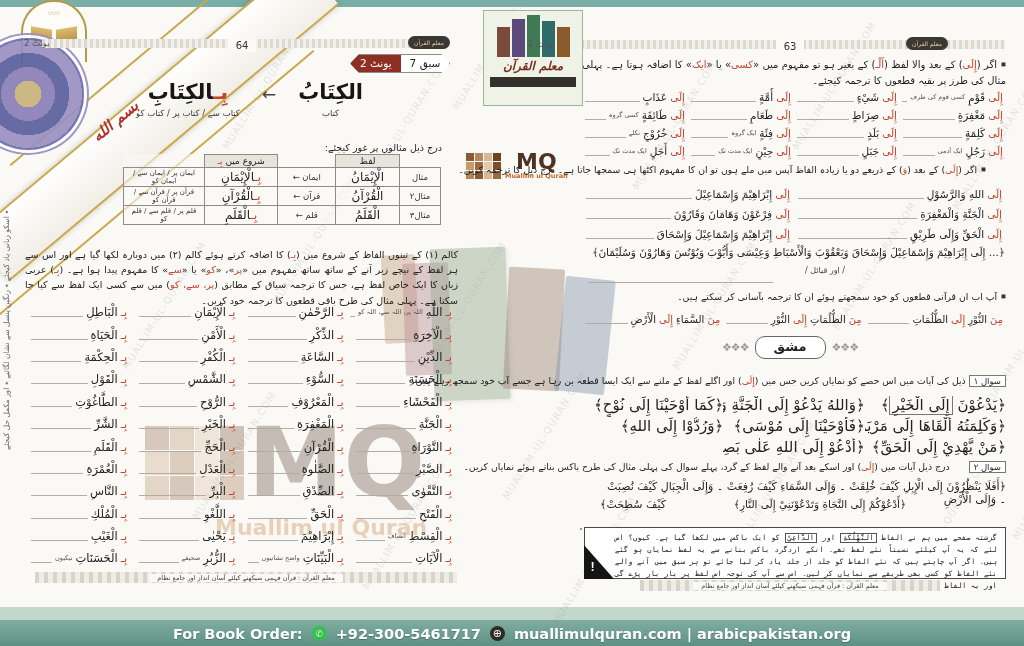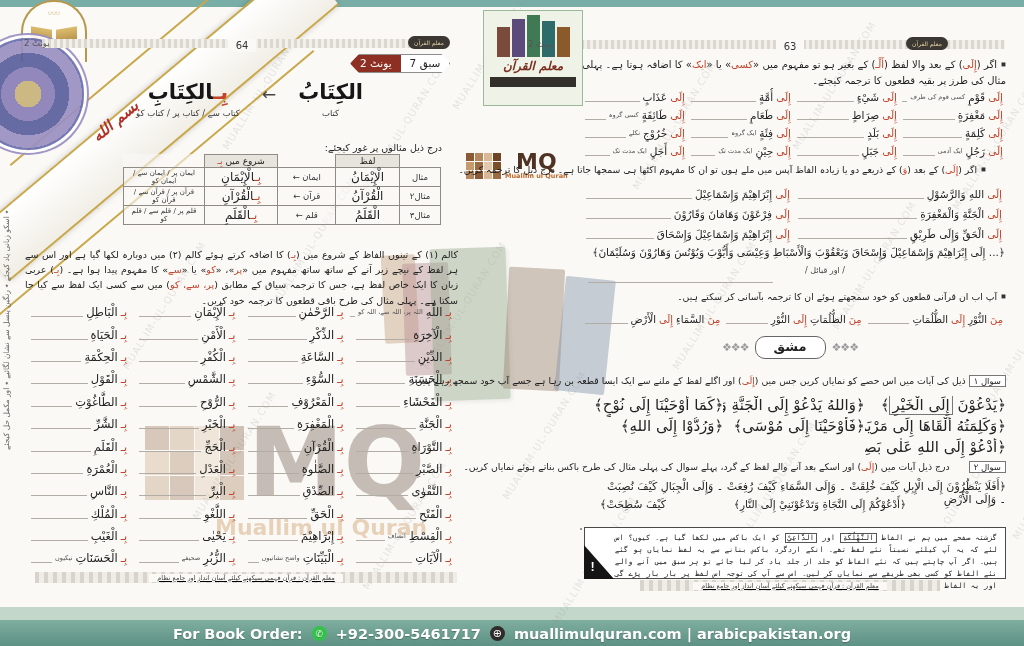--- a/index.html
+++ b/index.html
@@ -74,21 +74,21 @@
   
   #notebox{border:1.2px solid #4a4a4a;background:#fff;z-index:5;font-family:Liberation Mono, monospace;}
   #notebox .txt{direction:rtl;font-size:7.3px;line-height:1.65;color:#222;text-align:justify;
                 padding:4px 8px 4px 30px;}
   #notebox .wordbox{border:1px solid #555;padding:0 2px;}
   #notetri{left:-1px;bottom:-1px;width:0;height:0;border-bottom:34px solid #151515;
            border-right:30px solid transparent;z-index:6;}
   #notetri span{position:absolute;left:5px;top:16px;color:#fff;font-size:12px;font-weight:bold;}
   
   .orn{height:11px;background:repeating-linear-gradient(90deg,#d8d4cc 0 4px,#efede8 4px 9px);
-       display:flex;align-items:center;justify-content:center;z-index:5;text-decoration:underline;}
+       display:flex;align-items:center;justify-content:center;z-index:5;}
   .orn span{background:#faf9f6;padding:0 8px;font-size:6.5px;color:#444;direction:rtl;}
   
   #topbook{left:483px;top:10px;width:98px;height:94px;border:1px solid #9bb89a;background:#eef2e7;
            z-index:6;display:flex;flex-direction:column;align-items:center;}
   #topbook .spines{display:flex;align-items:flex-end;gap:2px;height:42px;margin-top:4px;}
   #topbook .sp{width:13px;}
   #topbook .t{font-size:12px;font-weight:bold;color:#7a2f1f;font-style:italic;margin-top:2px;}
   #topbook .capbar{width:86px;height:10px;background:#33302c;margin-top:4px;}
   .mq{display:flex;align-items:center;gap:4px;z-index:4;}
   .mq .sq{display:grid;grid-template-columns:repeat(4,1fr);gap:1px;}
@@ -848,20 +848,23 @@
     </div>
 
     <div class="qcell">
       <span>﴿فَأَوْحَيْنَا إِلَى مُوْسَى﴾</span>
     </div>
 
     <div class="qcell">
       <span>﴿وَرُدُّوْا إِلَى اللهِ﴾</span>
     </div>
 
+    <div class="qcell">
+      <span>﴿مَنْ يَّهْدِيْ إِلَى الْحَقِّ﴾</span>
+    </div>
 
     <div class="qcell">
       <span>﴿أَدْعُوْ إِلَى اللهِ عَلٰى بَصِيْرَةٍ﴾</span>
     </div>
   </div>
 
 <div class="urdu abs" style="left:582px;top:460px;width:424px;font-size:9.3px;white-space:nowrap;">
   <span class="qlbl" style="font-size:8.5px;margin-left:16px;">سوال ۲</span>
   <span>درج ذیل آیات میں (<span class="acc">إِلَى</span>) اور اسکے بعد آنے والے لفظ کے گرد، پہلے سوال کی پہلی مثال کی طرح باکس بناتے ہوئے نمایاں کریں۔</span>
 </div>

